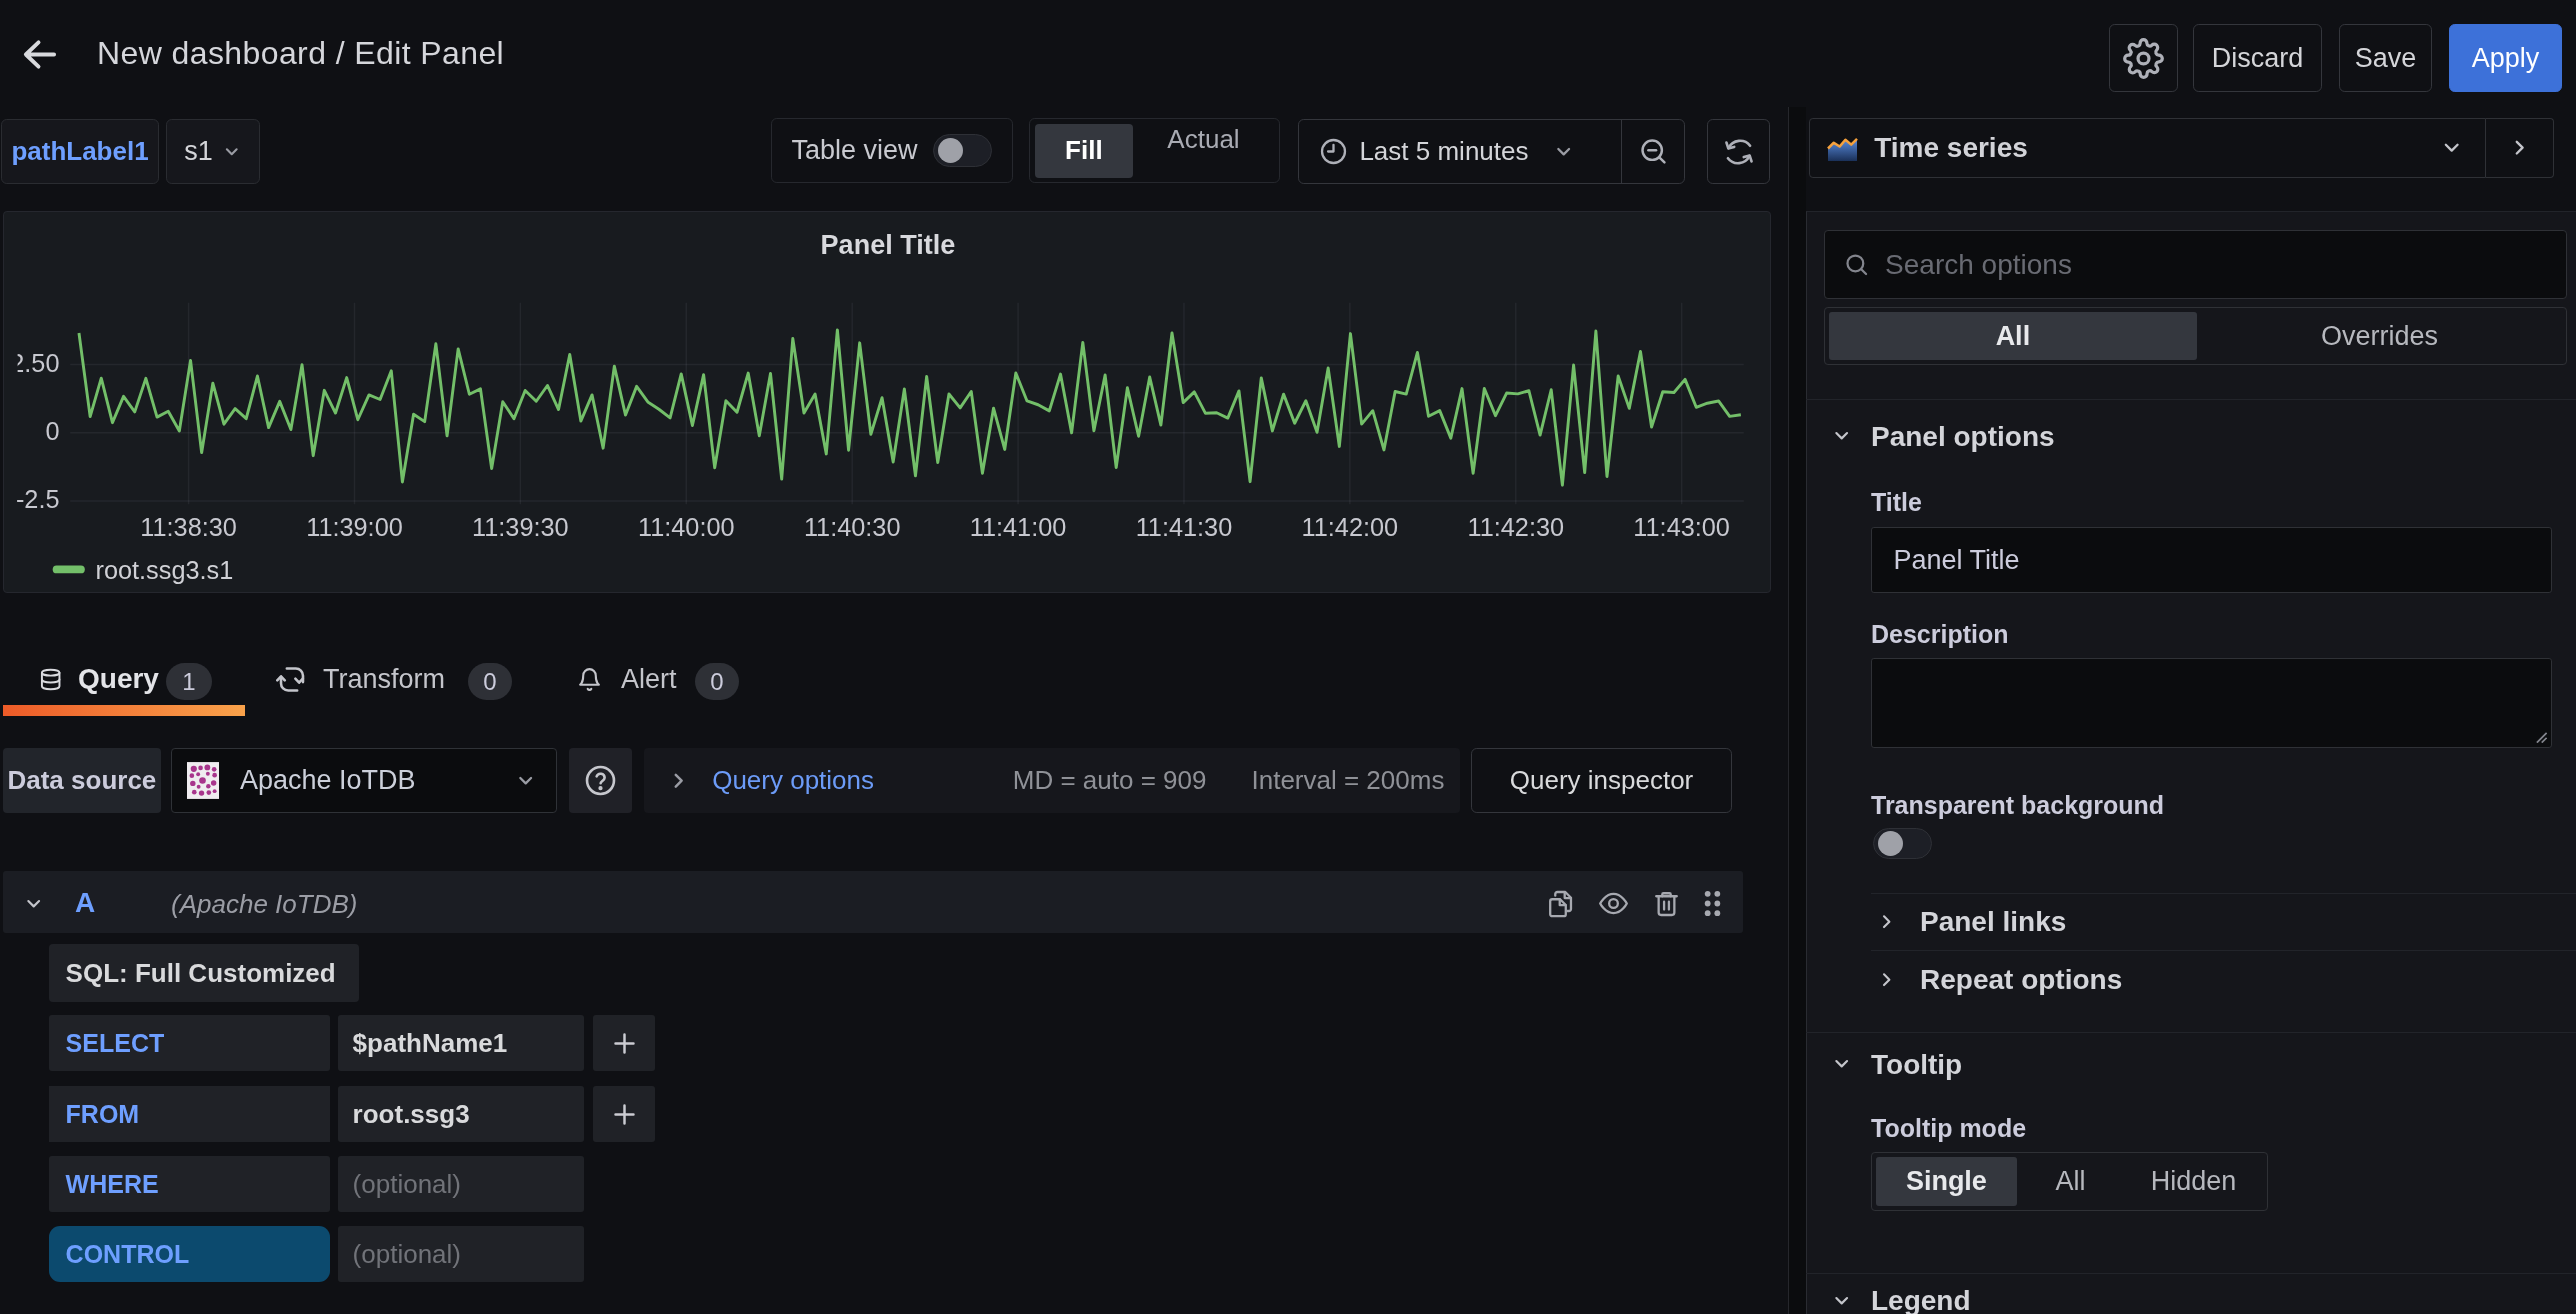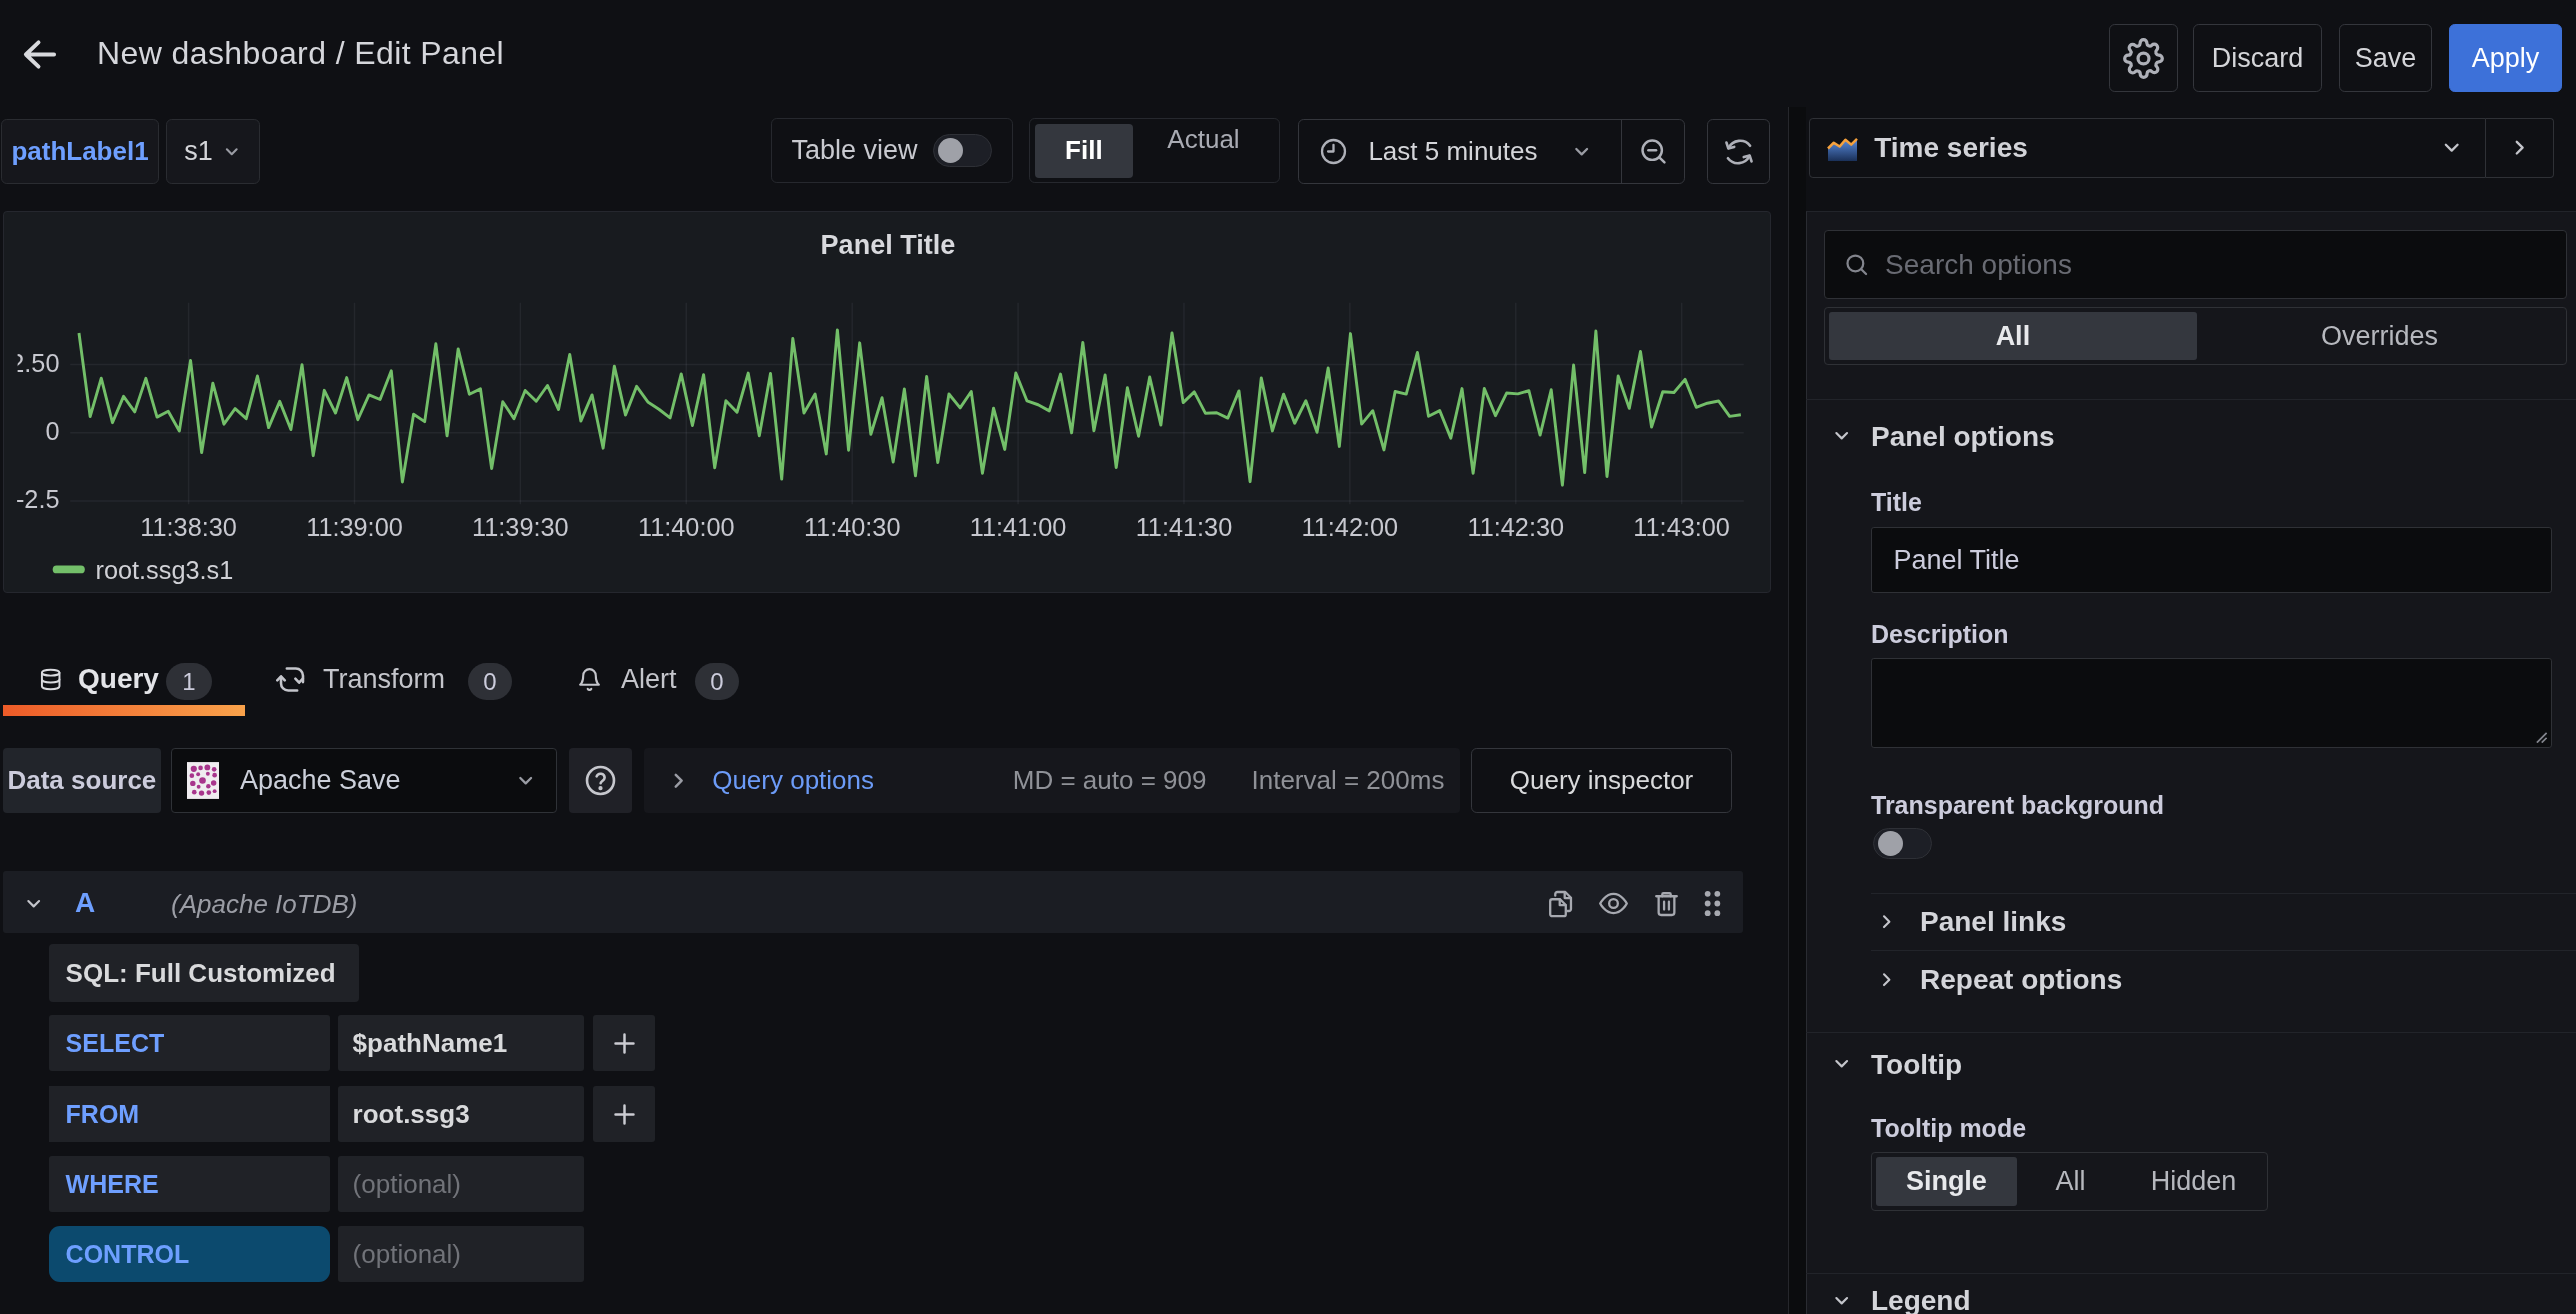--- a/index.html
+++ b/index.html
@@ -40,21 +40,21 @@
         <div style="position:absolute;left:3.9px;top:2.9px;width:25px;height:25px;border-radius:50%;background:#9fa1a8"></div>
       </div>
 </div>
 
 <div class="abs" style="left:1029px;top:118px;width:251px;height:65px;border:1px solid #26282e;border-radius:5.8px;display:flex;align-items:flex-start;padding:4.9px">
   <div style="width:98px;height:54px;background:#34373e;border-radius:3.9px;display:flex;align-items:center;justify-content:center;font-weight:700;font-size:26px;color:#fff">Fill</div>
   <div style="flex:1;display:flex;align-items:center;justify-content:center;font-size:26px;color:#a9abb3">Actual</div>
 </div>
 
 <div class="abs" style="left:1298px;top:119px;width:387px;height:65px;border:1px solid #34363c;border-radius:5.8px;display:flex">
-  <div style="flex:1;display:flex;align-items:center;padding-left:20.4px;gap:20px;border-right:1px solid #34363c;color:#d4d5d9;font-size:26px;font-weight:500">
+  <div style="flex:1;display:flex;align-items:center;padding-left:20.4px;gap:11px;border-right:1px solid #34363c;color:#d4d5d9;font-size:26px;font-weight:500">
     <svg width="29" height="29" viewBox="0 0 24 24" fill="none" stroke="#aeb0b8" stroke-width="1.9" stroke-linecap="round" stroke-linejoin="round">
           <circle cx="12" cy="12" r="9.5"></circle>
           <path d="M12 6.5V12H7.5"></path>
         </svg>
     Last 5 minutes
     <svg style="margin-left:13.6px" width="21.4" height="21.4" viewBox="0 0 24 24" fill="none" stroke="#9a9ca4" stroke-width="2.6" stroke-linecap="round" stroke-linejoin="round">
           <path d="M6 9l6 6 6-6"></path>
         </svg>
   </div>
   <div style="width:62px;display:flex;align-items:center;justify-content:center">
@@ -158,21 +158,21 @@
           <circle cx="6" cy="22" r="2.8"></circle>
           <circle cx="12" cy="25.5" r="2"></circle>
           <circle cx="22" cy="25" r="2.3"></circle>
           <circle cx="27.5" cy="21.5" r="2.8"></circle>
           <circle cx="7.5" cy="31" r="2.4"></circle>
           <circle cx="15" cy="32" r="2.8"></circle>
           <circle cx="22.5" cy="31.5" r="2.4"></circle>
           <circle cx="28.5" cy="30" r="2"></circle>
         </g>
       </svg>
-  <div style="margin-left:21.4px;font-size:27px;color:#ccd0da">Apache Save</div>
+  <div style="margin-left:21.4px;font-size:27px;color:#ccd0da">Apache IoTDB</div>
   <svg style="margin-left:auto;margin-right:19.5px" width="21.4" height="21.4" viewBox="0 0 24 24" fill="none" stroke="#9a9ca4" stroke-width="2.6" stroke-linecap="round" stroke-linejoin="round">
         <path d="M6 9l6 6 6-6"></path>
       </svg>
 </div>
 <div class="abs" style="left:569px;top:748px;width:63px;height:65px;background:#202127;border-radius:3.9px;display:flex;align-items:center;justify-content:center">
   <svg width="33" height="33" viewBox="0 0 24 24" fill="none" stroke="#c6c7cd" stroke-width="1.9" stroke-linecap="round" stroke-linejoin="round">
         <circle cx="12" cy="12" r="9.8"></circle>
         <path d="M9.2 9a3 3 0 0 1 5.8 1c0 2-2.9 2.6-2.9 4"></path>
         <circle cx="12" cy="17.6" r="0.6" fill="#c6c7cd"></circle>
       </svg>

